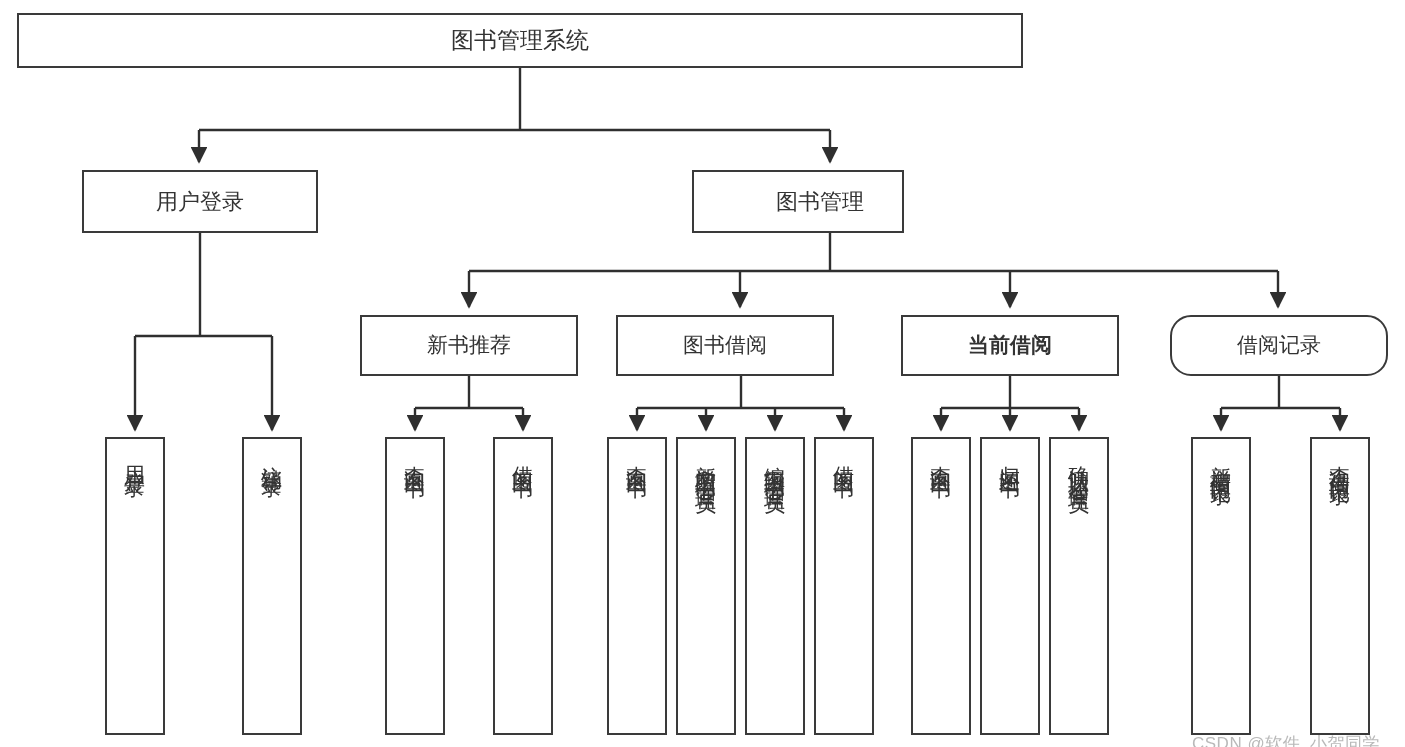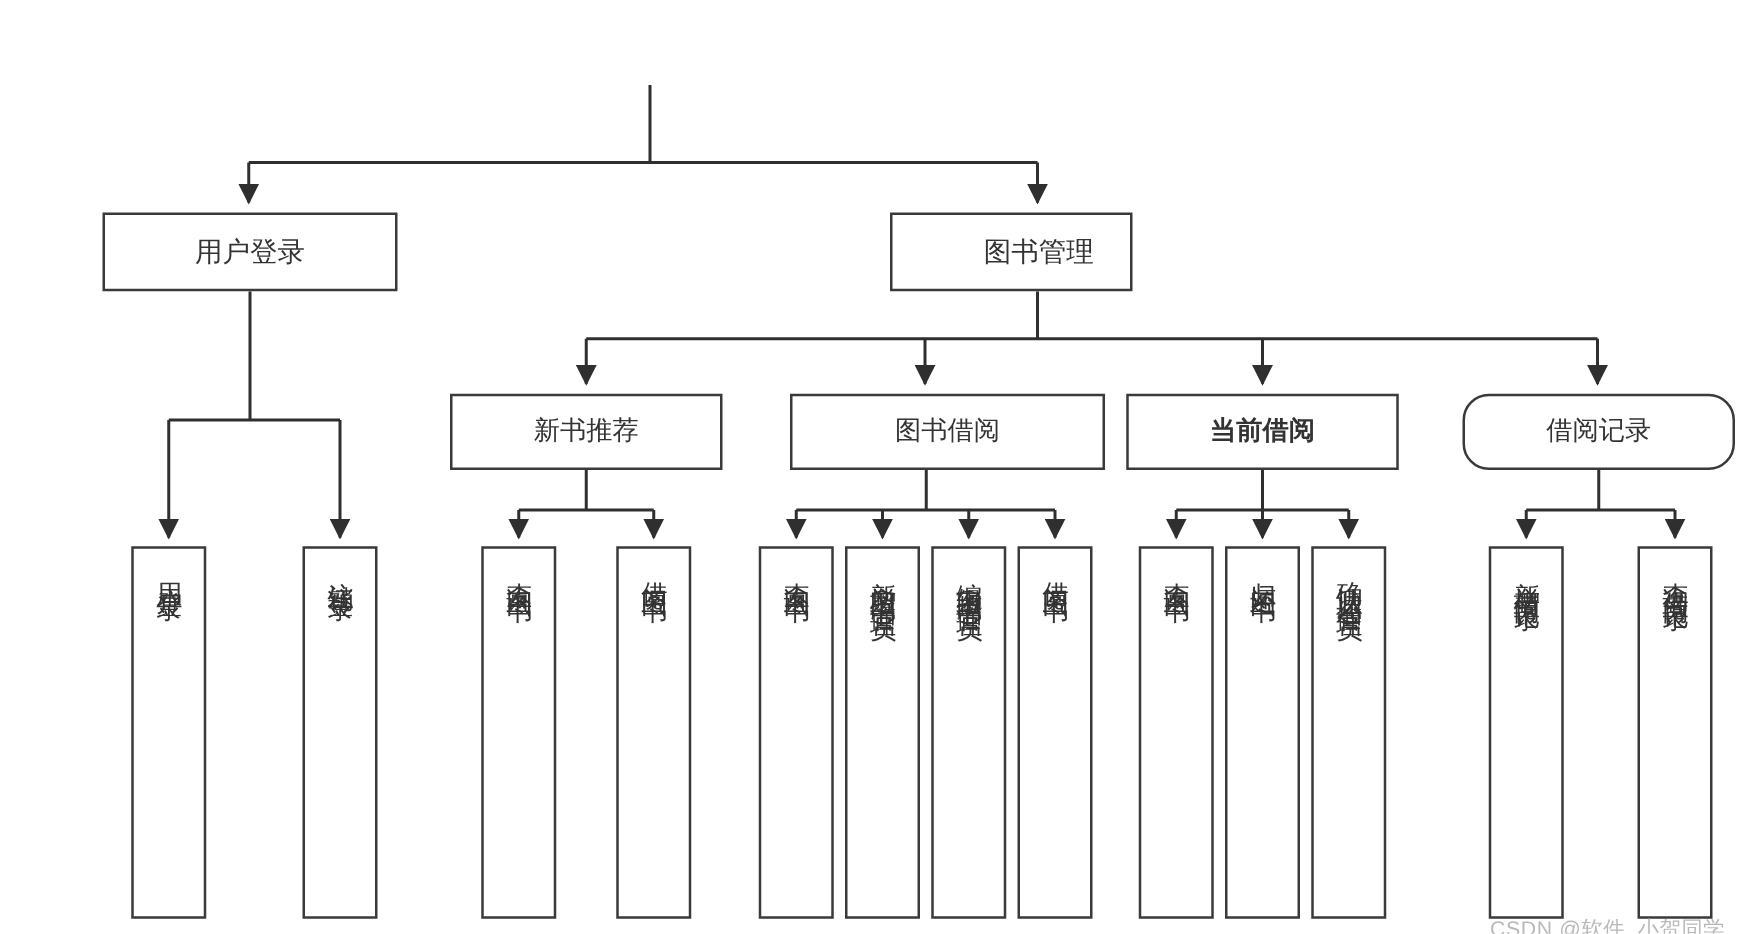--- a/index.html
+++ b/index.html
@@ -10,26 +10,26 @@
   .node{position:absolute;box-sizing:border-box;background:#ffffff;border:2px solid #3a3a3a;
         display:flex;align-items:center;justify-content:center;color:#333333;}
   .node .lbl{display:block;text-align:center;line-height:1.18;}
 
   .node.root{left:17px;top:13px;width:1006px;height:55px;}
   .node.root .lbl{font-size:23px;}
 
   .node.lvl2{height:63px;}
   .node.lvl2 .lbl{font-size:22px;}
   .n-user-login{left:82px;top:170px;width:236px;}
-  .n-book-manage{left:712px;top:170px;width:194px;padding-left:44px;}
+  .n-book-manage{left:692px;top:170px;width:212px;padding-left:44px;}
 
   .node.lvl3{height:61px;}
   .node.lvl3 .lbl{font-size:21px;}
   .n-new-book{left:360px;top:315px;width:218px;}
-  .n-borrow{left:632px;top:315px;width:252px;}
+  .n-borrow{left:616px;top:315px;width:218px;}
   .n-current{left:901px;top:315px;width:218px;font-weight:bold;}
   .n-record{left:1170px;top:315px;width:218px;border-radius:21px;}
 
   .node.leaf{top:437px;height:298px;width:60px;align-items:flex-start;justify-content:center;padding-top:10px;}
   .node.leaf .lbl{
     writing-mode:vertical-rl;
     text-orientation:upright;
     font-size:21px;
     letter-spacing:4px;
     line-height:1.0;
@@ -87,20 +87,23 @@
       <path d="M1010,408 L1010,430" marker-end="url(#arrow)"></path>
       <path d="M1079,408 L1079,430" marker-end="url(#arrow)"></path>
 
       <path d="M1279,376 L1279,408"></path>
       <path d="M1221,408 L1340,408"></path>
       <path d="M1221,408 L1221,430" marker-end="url(#arrow)"></path>
       <path d="M1340,408 L1340,430" marker-end="url(#arrow)"></path>
     </g>
   </svg>
 
+  <div class="node root">
+    <span class="lbl">图书管理系统</span>
+  </div>
 
   <div class="node lvl2 n-user-login">
     <span class="lbl">用户登录</span>
   </div>
   <div class="node lvl2 n-book-manage">
     <span class="lbl">图书管理</span>
   </div>
 
   <div class="node lvl3 n-new-book">
     <span class="lbl">新书推荐</span>

